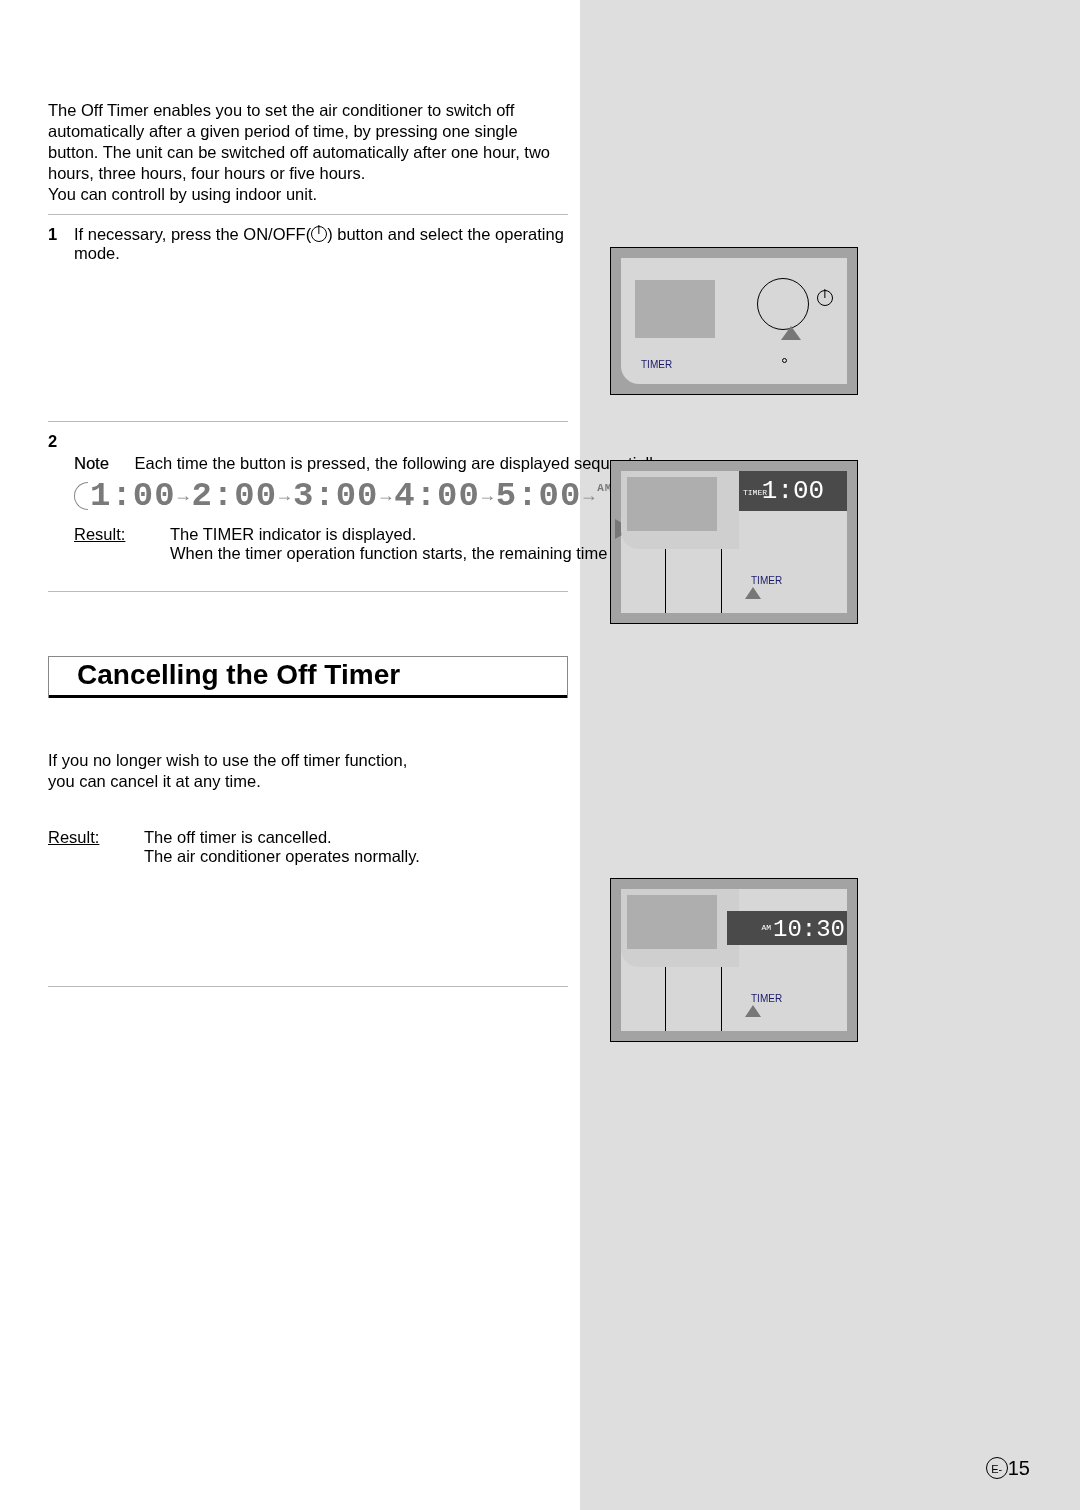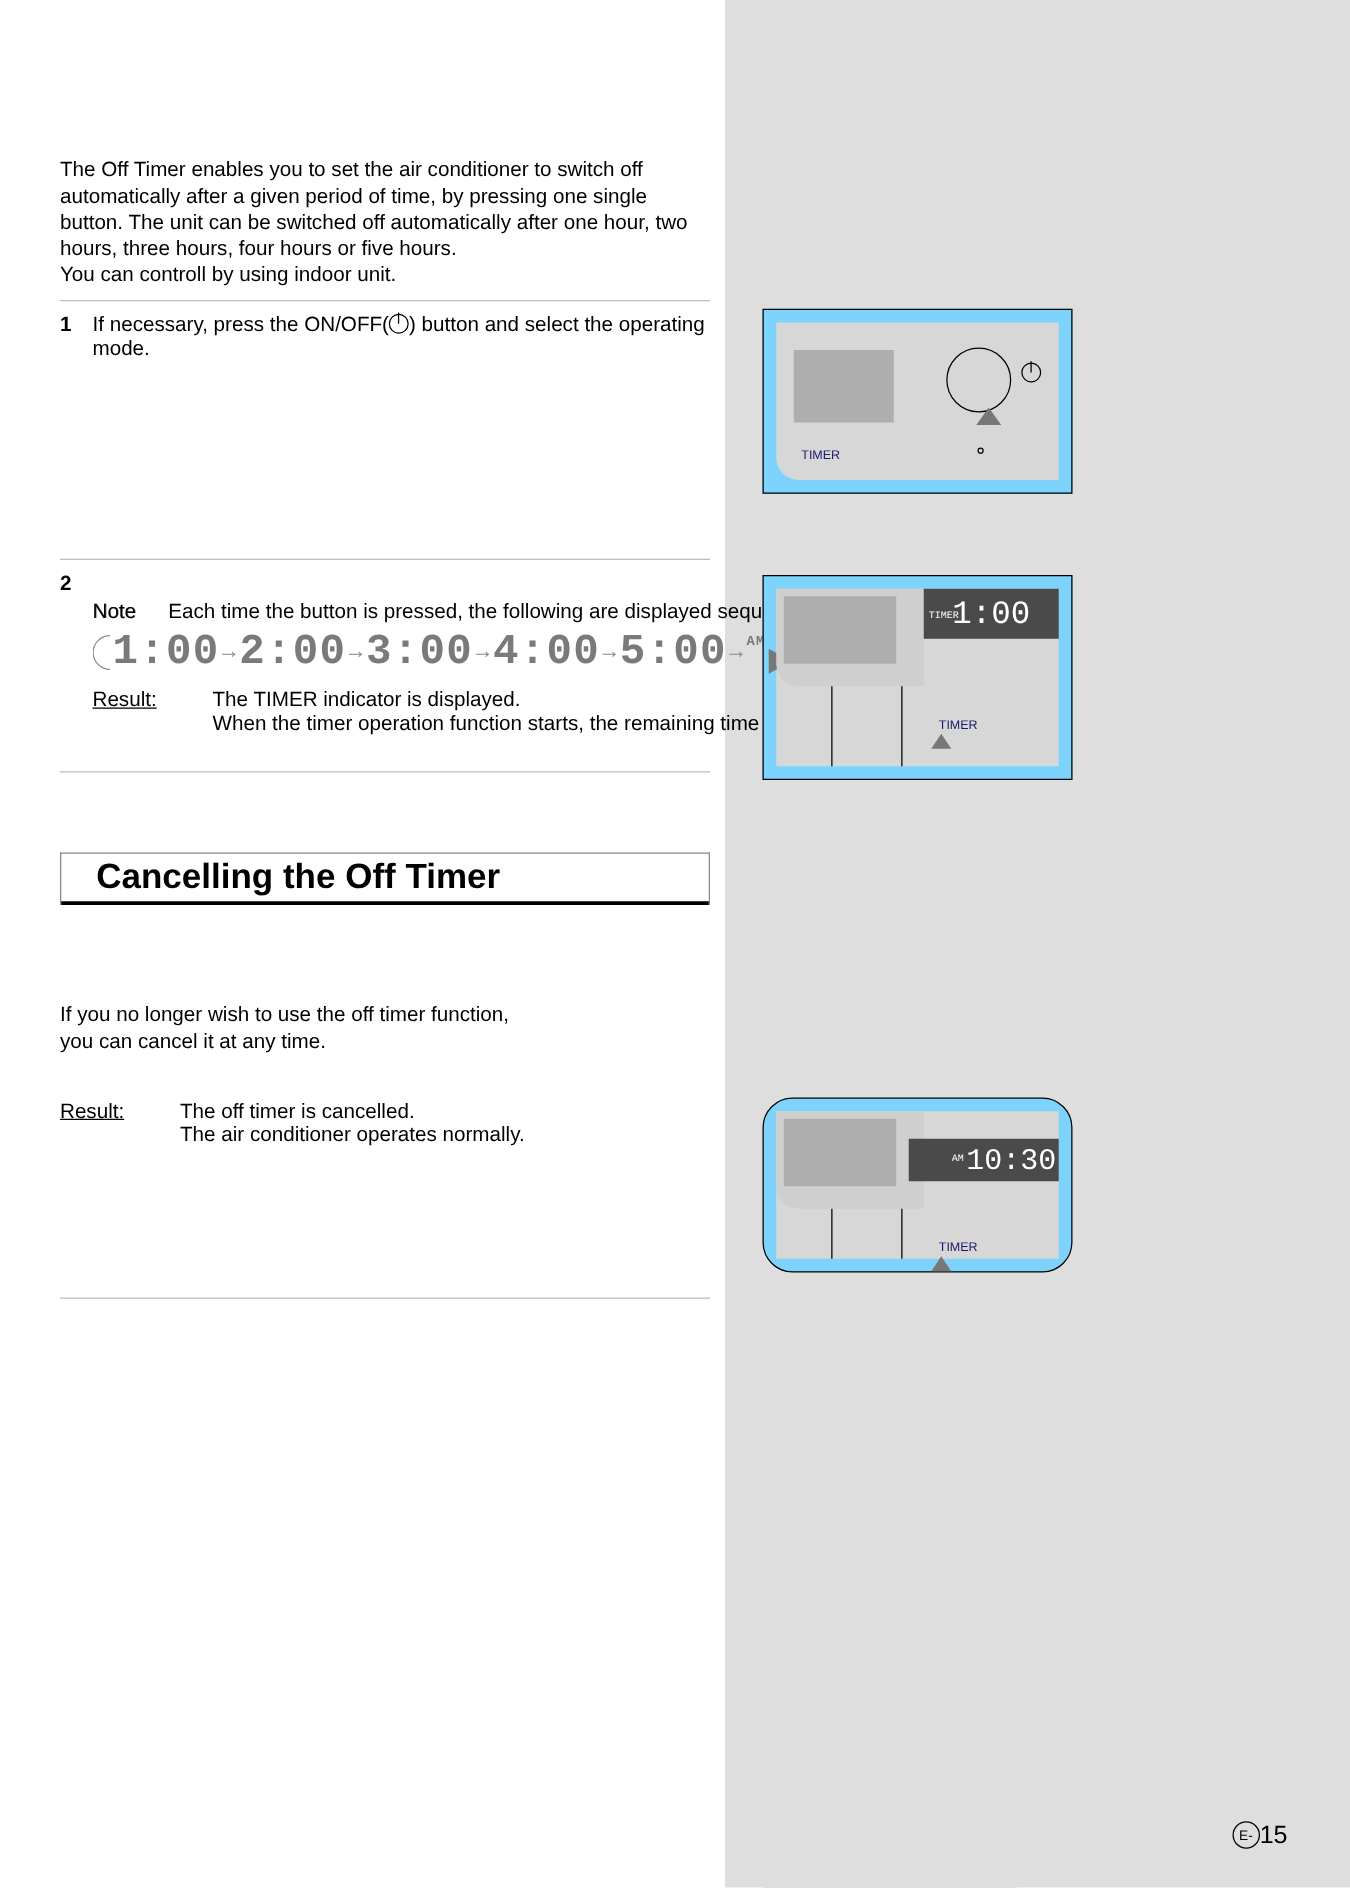--- a/index.html
+++ b/index.html
@@ -37,21 +37,21 @@
   }
   .section-title {
     font-size: 28px;
     font-weight: bold;
     padding: 2px 28px 4px 28px;
     border-bottom: 3px solid #000;
     display: inline-block;
     width: 100%;
   }
   .intro-text {
-    margin-top: 78px;
+    margin-top: 52px;
     line-height: 1.28;
     width: 520px;
   }
   .step-row {
     display: flex;
     width: 520px;
     padding-top: 10px;
   }
   .step-num {
     width: 26px;
@@ -110,21 +110,21 @@
   }
   .loopcap.r { border-right:1.5px solid #8a8a8a; border-left:none; border-radius:0 14px 14px 0;}
   .result-label { text-decoration: underline; display: inline-block; width: 96px; vertical-align: top;}
   .result-block { display: flex; width: 520px; }
   .result-text { flex: 1; }
 
   
   .fig {
     position: absolute;
     border: 1.5px solid #000;
-    background: #7dd3fc;
+    background: #a3a3a3;
   }
   .fig-inner {
     position: absolute;
     background: #d7d7d7;
   }
   .fig1 { left: 610px; top: 247px; width: 248px; height: 148px; }
   .fig1 .fig-inner { left: 10px; top: 10px; right: 10px; bottom: 10px; border-bottom-left-radius: 18px; }
   .fig1 .small-box { position:absolute; left:14px; top:22px; width:80px; height:58px; background:#aeaeae;}
   .fig1 .dial { position:absolute; right:38px; top:20px; width:52px; height:52px; border:1.5px solid #000; border-radius:50%; }
   .fig1 .pwr { position:absolute; right:14px; top:32px; }
@@ -137,21 +137,21 @@
   .fig2 .lpanel { position:absolute;left:0;top:0;width:118px;height:78px;background:#cfcfcf;border-bottom-left-radius:18px;}
   .fig2 .small-box { position:absolute;left:6px;top:6px;width:90px;height:54px;background:#aeaeae;}
   .fig2 .disp { position:absolute; right:0; top:0; width:108px; height:40px; background:#4a4a4a; color:#fff; font-family:'Courier New',monospace; font-size:26px; line-height:40px; text-align:center;}
   .fig2 .disp .tl { position:absolute;left:4px;top:2px;font-size:8px;}
   .fig2 .vline { position:absolute; top:78px; bottom:0; width:1.3px; background:#000;}
   .fig2 .v1 { left:44px;} .fig2 .v2 { left:100px;}
   .fig2 .tlabel { position:absolute; left:130px; top:104px; font-size:10px; color:#1a1a6a;}
   .fig2 .tri { position:absolute; left:124px; top:116px; width:0;height:0;border-left:8px solid transparent;border-right:8px solid transparent;border-bottom:12px solid #777;}
   .fig2 .arrowin { position:absolute; left:-6px; top:48px; width:0;height:0;border-top:10px solid transparent;border-bottom:10px solid transparent;border-left:18px solid #777;}
 
-  .fig3 { left: 610px; top: 878px; width: 248px; height: 140px; border-radius: 24px; }
+  .fig3 { left: 610px; top: 878px; width: 248px; height: 164px; }
   .fig3 .fig-inner { left:10px; top:10px; right:10px; bottom:10px; }
   .fig3 .lpanel { position:absolute;left:0;top:0;width:118px;height:78px;background:#cfcfcf;border-bottom-left-radius:18px;}
   .fig3 .small-box { position:absolute;left:6px;top:6px;width:90px;height:54px;background:#aeaeae;}
   .fig3 .disp { position:absolute; right:0; top:22px; width:120px; height:34px; background:#4a4a4a; color:#fff; font-family:'Courier New',monospace; font-size:24px; line-height:34px; text-align:right; padding-right:2px;}
   .fig3 .disp .am { font-size:8px; vertical-align:6px; margin-right:2px;}
   .fig3 .vline { position:absolute; top:78px; bottom:0; width:1.3px; background:#000;}
   .fig3 .v1 { left:44px;} .fig3 .v2 { left:100px;}
   .fig3 .tlabel { position:absolute; left:130px; top:104px; font-size:10px; color:#1a1a6a;}
   .fig3 .tri { position:absolute; left:124px; top:116px; width:0;height:0;border-left:8px solid transparent;border-right:8px solid transparent;border-bottom:12px solid #777;}
 

